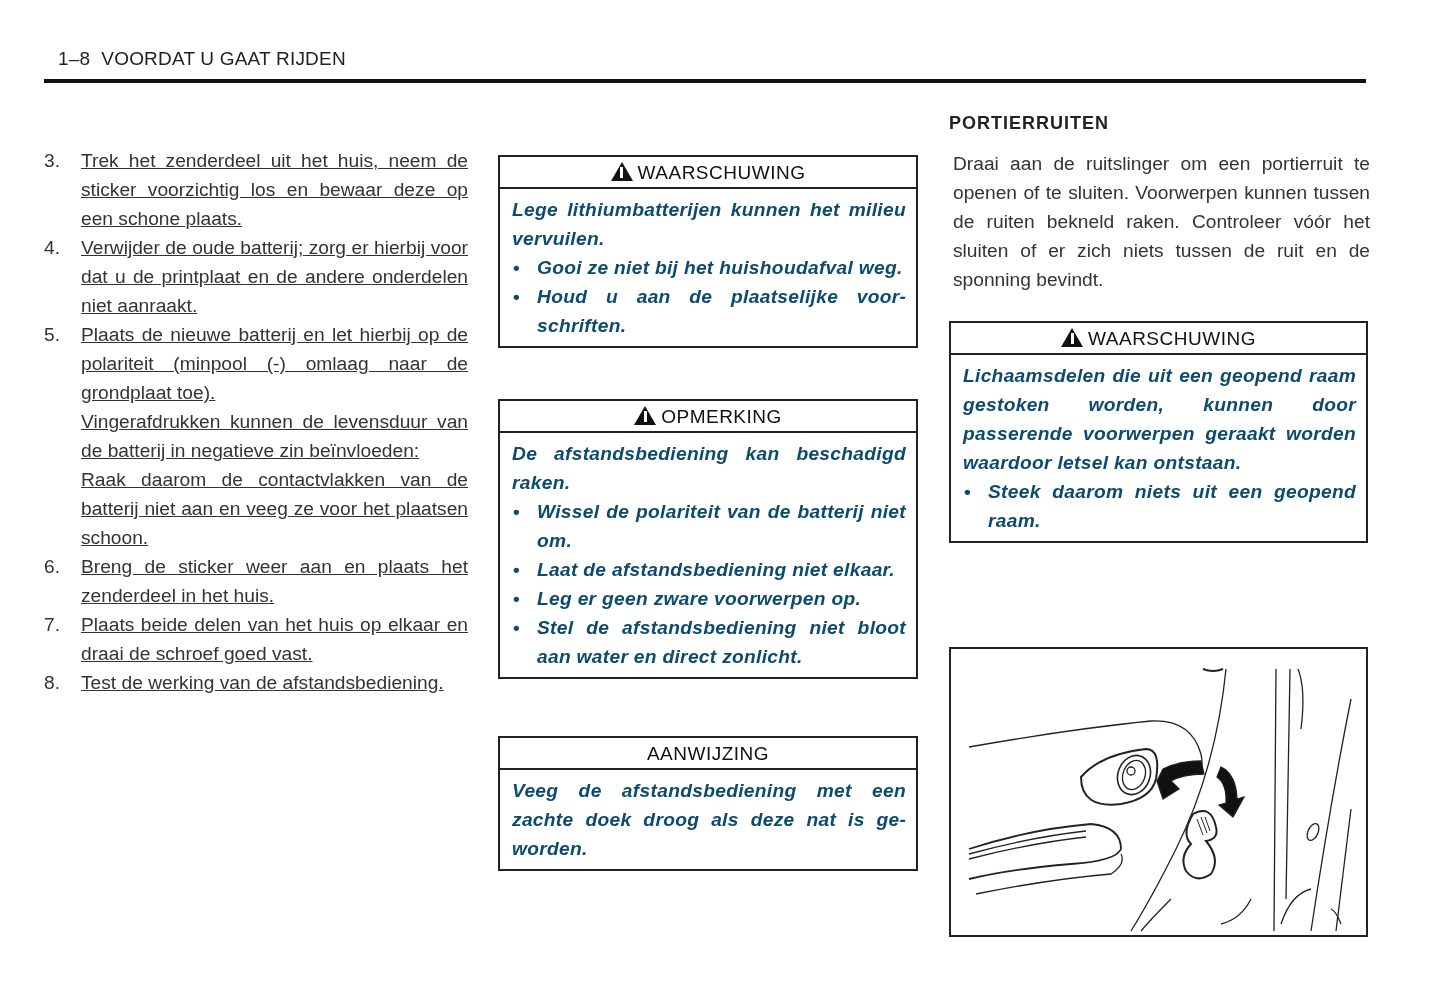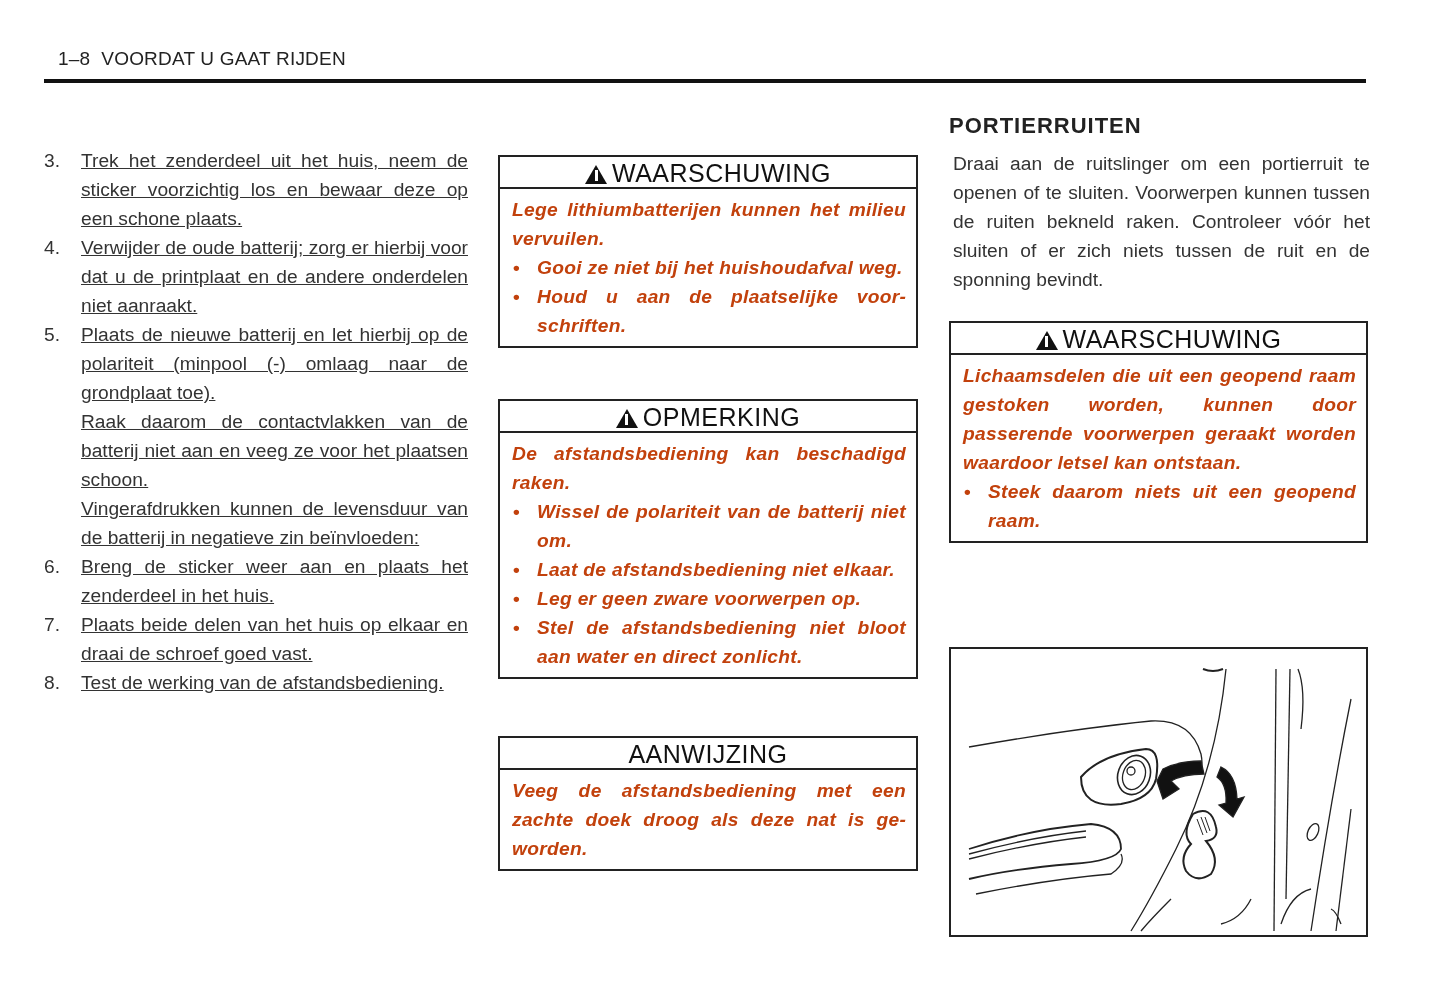--- a/index.html
+++ b/index.html
@@ -7,29 +7,29 @@
          font-family:"Liberation Sans", sans-serif; color:#1a1a1a; }
   .header { position:absolute; left:44px; top:48px; font-size:19px; letter-spacing:0.2px; color:#222;margin-left:14px; }
   .header-rule { position:absolute; left:44px; top:79px; width:1322px; height:4px; background:#111; }
 
   .col-left { position:absolute; left:44px; top:146px; width:424px; font-size:19.2px; line-height:29px; color:#333; }
   .item { position:relative; padding-left:37px; text-align:justify; text-align-last:left; }
   .item .num { position:absolute; left:0; top:0; }
   .item p { margin:0;text-decoration:underline; }
 
   .box { position:absolute; border:2px solid #222; background:#fff; }
-  .box-head { border-bottom:2px solid #222; text-align:center; font-size:25px; font-weight:normal; letter-spacing:0.5px; height:30px; line-height:32px; color:#111; }
+  .box-head { border-bottom:2px solid #222; text-align:center; font-size:19px; font-weight:normal; letter-spacing:0.5px; height:30px; line-height:32px; color:#111; }
   .box-head .tri { display:inline-block; width:0; height:0; border-left:11px solid transparent; border-right:11px solid transparent; border-bottom:19px solid #111; vertical-align:-2px; margin-right:5px; position:relative; }
   .box-head .tri::after { content:""; position:absolute; left:-1.5px; top:5px; width:3px; height:11px; background:#fff; }
-  .box-body { padding:6px 10px 6px 12px; font-size:19.2px; line-height:29px; font-style:italic; font-weight:bold; color:#c2410c; letter-spacing:0.3px; }
+  .box-body { padding:6px 10px 6px 12px; font-size:19.2px; line-height:29px; font-style:italic; font-weight:bold; color:#0c4a6e; letter-spacing:0.3px; }
   .box-body p { margin:0; text-align:justify; text-align-last:left; }
   .bullet { position:relative; padding-left:25px; text-align:justify; text-align-last:left; }
   .bullet .dot { position:absolute; left:1px; top:0; font-style:normal; }
 
-  .sec-title { position:absolute; left:949px; top:113px; font-size:22px; font-weight:bold; letter-spacing:1px; color:#222; }
+  .sec-title { position:absolute; left:949px; top:113px; font-size:18px; font-weight:bold; letter-spacing:1px; color:#222; }
   .sec-text { position:absolute; left:949px; top:145px; width:417px; font-size:19.2px; line-height:29px; color:#333; text-align:justify; text-align-last:left; margin:4px; }
 
   .figure { position:absolute; left:949px; top:647px; width:415px; height:286px; border:2px solid #222; background:#fff; }
   .figure svg { width:100%; height:100%; display:block; }
 </style>
 </head>
 <body>
 
 <div class="header">
   <span>1–8</span>&nbsp;
@@ -42,22 +42,22 @@
     <span class="num">3.</span>
     <p>Trek het zenderdeel uit het huis, neem de sticker voorzichtig los en bewaar deze op een schone plaats.</p>
   </div>
   <div class="item">
     <span class="num">4.</span>
     <p>Verwijder de oude batterij; zorg er hierbij voor dat u de printplaat en de andere onderdelen niet aanraakt.</p>
   </div>
   <div class="item">
     <span class="num">5.</span>
     <p>Plaats de nieuwe batterij en let hierbij op de polariteit (minpool (-) omlaag naar de grondplaat toe).</p>
+    <p>Vingerafdrukken kunnen de levensduur van de batterij in negatieve zin beïn­vloeden:</p>
     <p>Raak daarom de contactvlakken van de batterij niet aan en veeg ze voor het plaatsen schoon.</p>
-    <p>Vingerafdrukken kunnen de levensduur van de batterij in negatieve zin beïn­vloeden:</p>
   </div>
   <div class="item">
     <span class="num">6.</span>
     <p>Breng de sticker weer aan en plaats het zenderdeel in het huis.</p>
   </div>
   <div class="item">
     <span class="num">7.</span>
     <p>Plaats beide delen van het huis op elkaar en draai de schroef goed vast.</p>
   </div>
   <div class="item">

